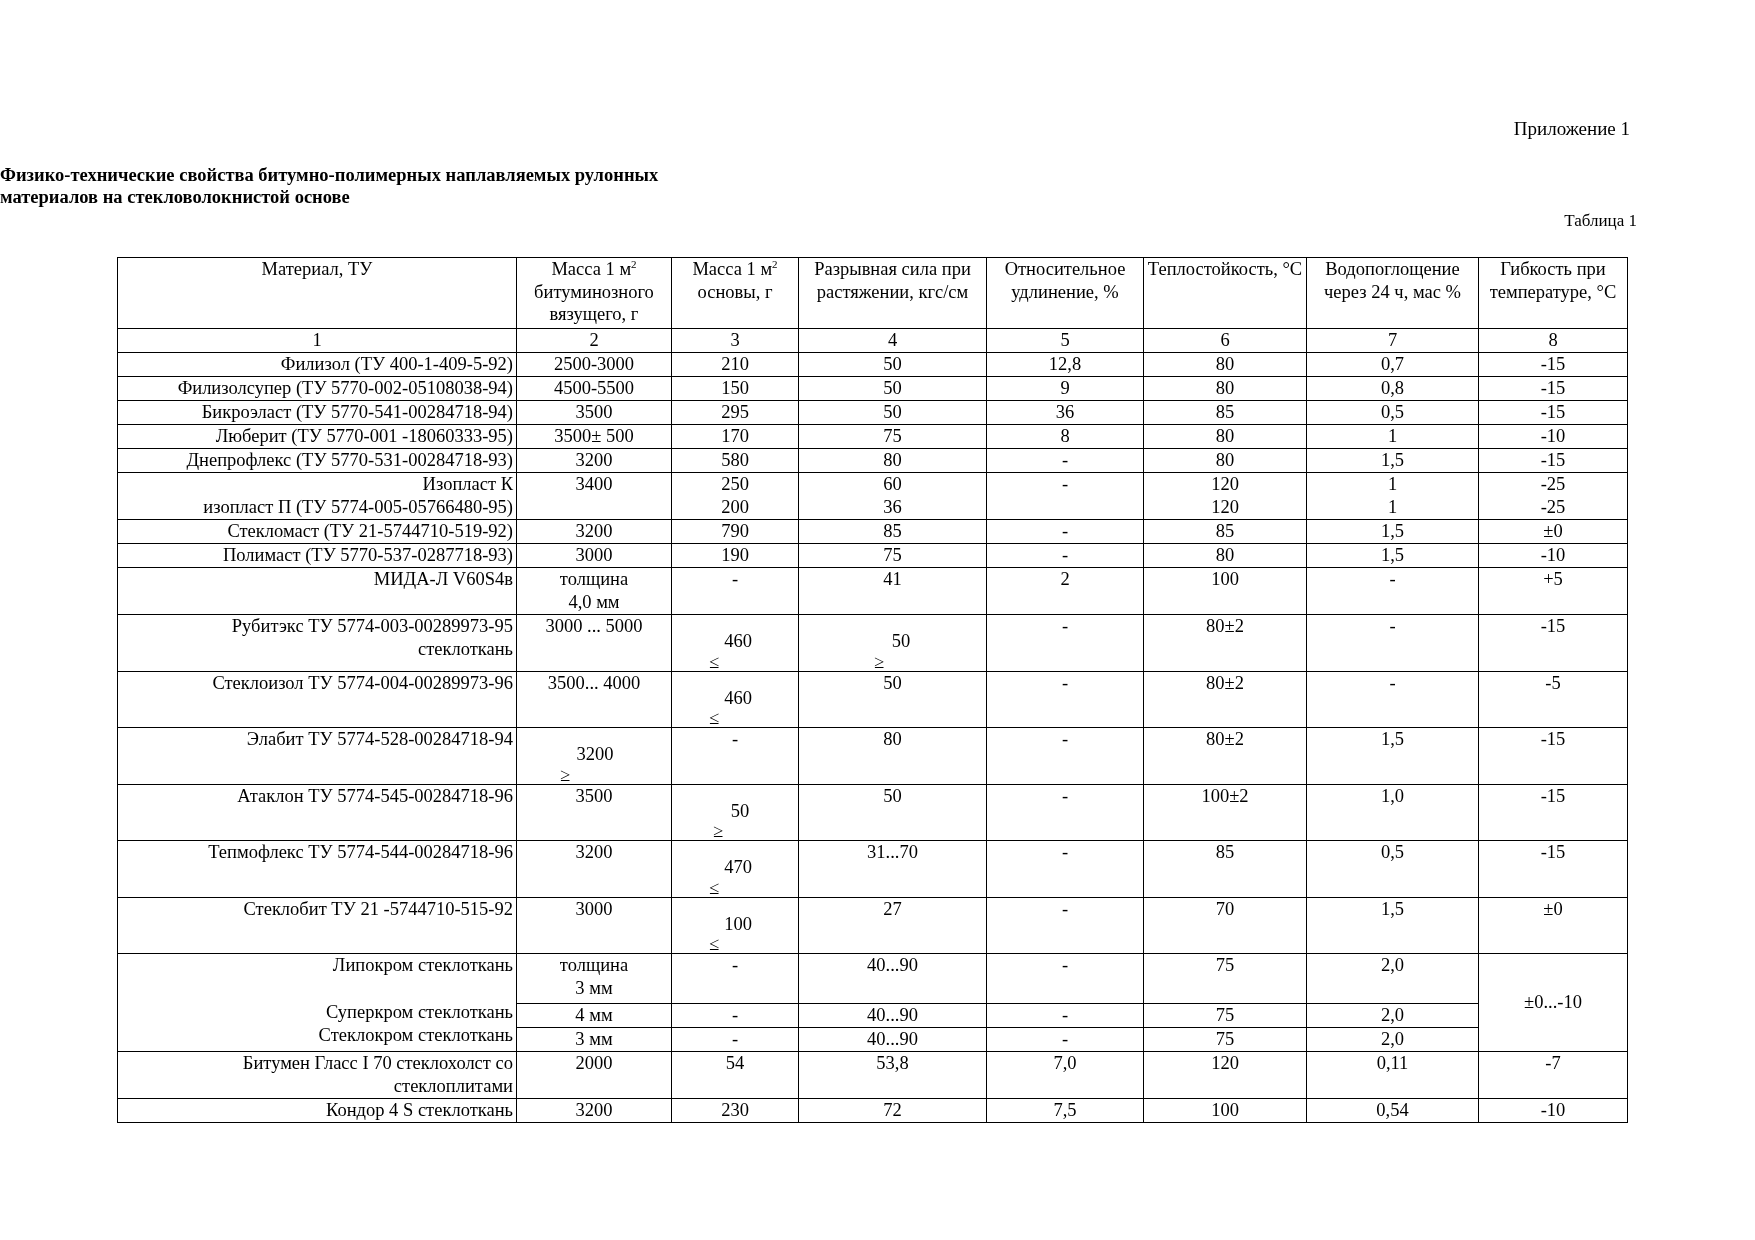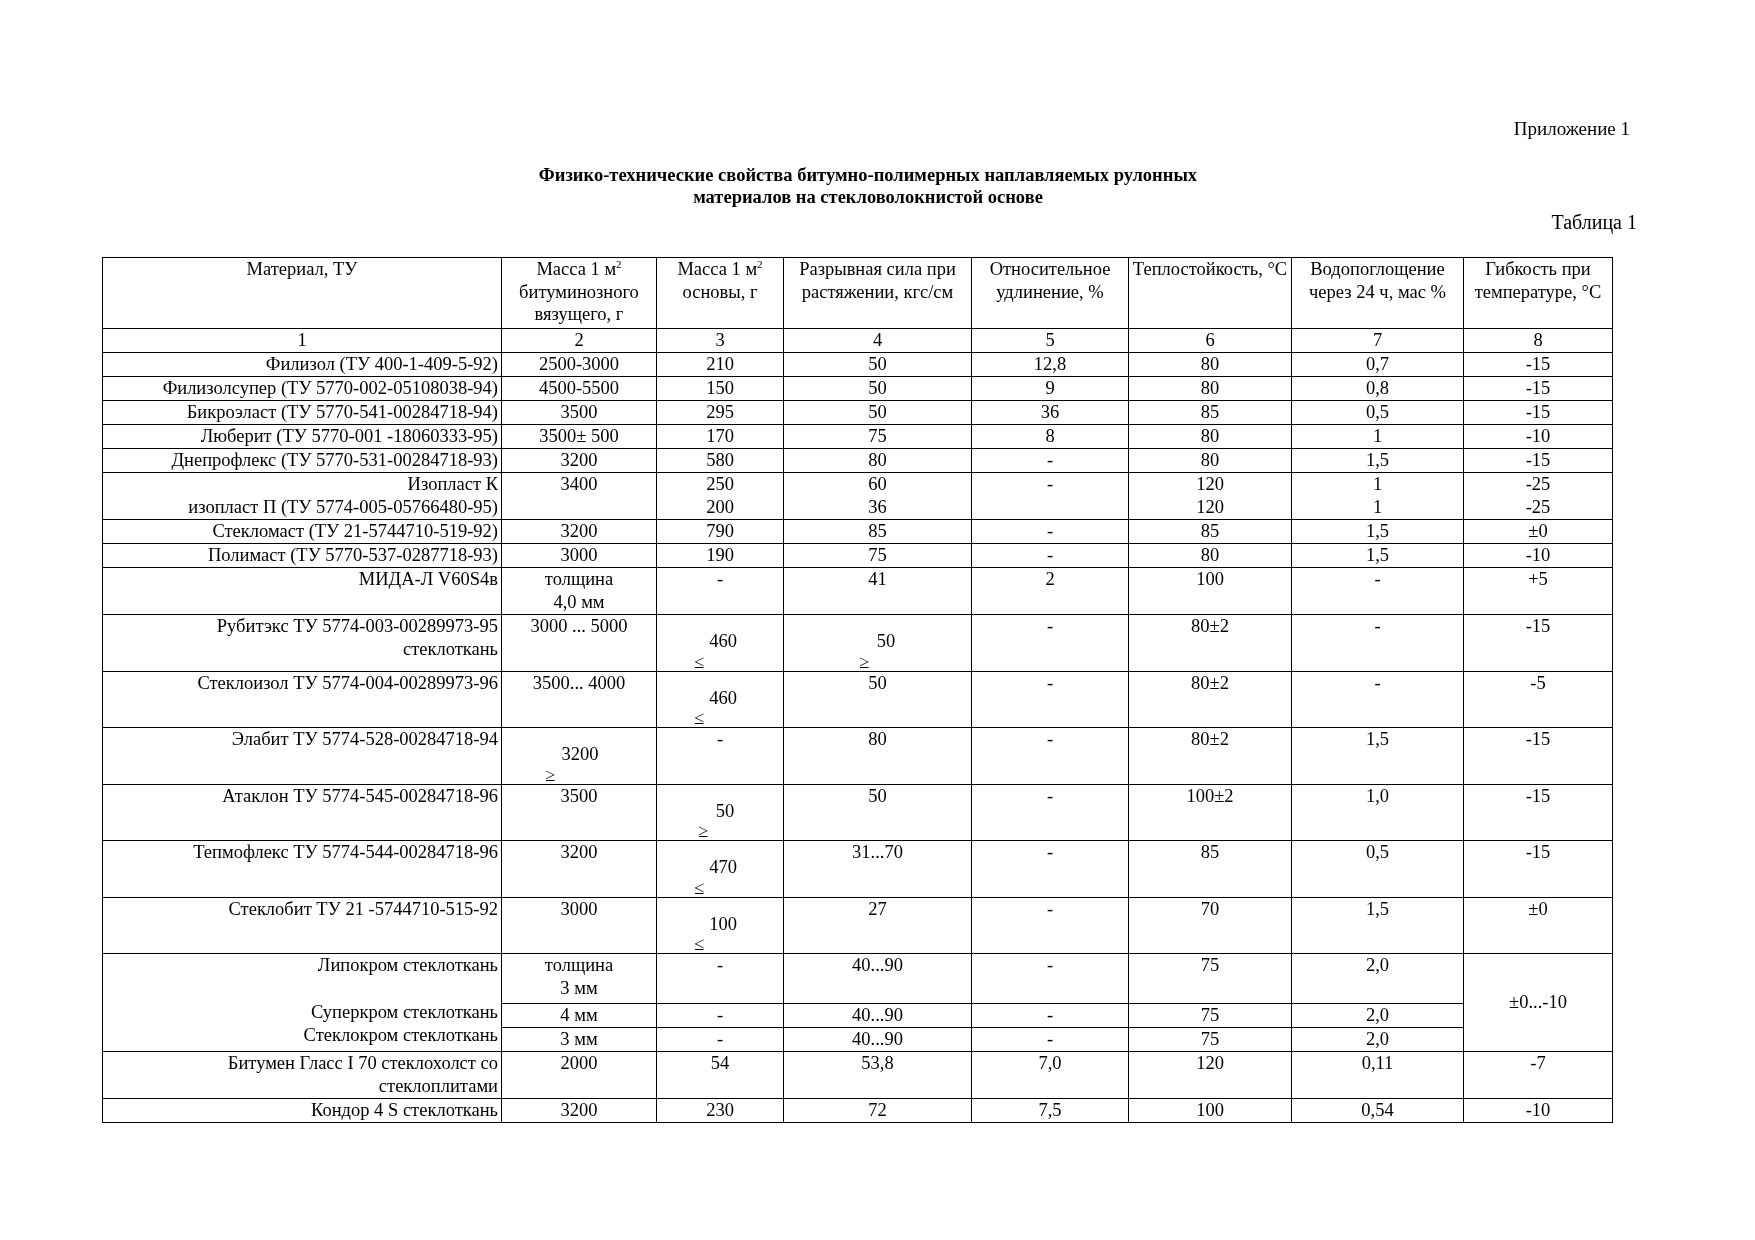--- a/index.html
+++ b/index.html
@@ -8,28 +8,28 @@
     font-family: "Liberation Serif", "DejaVu Serif", serif;
     color: #000000;
   }
   .appendix {
     position: absolute; top: 118px; right: 125px;
     font-size: 19px;
     margin-left: 25px;
   }
   .title {
     position: absolute; top: 164px; left: 0; width: 1736px;
-    text-align: center; font-weight: bold; font-size: 18.5px; line-height: 22px;
+    text-align: left; font-weight: bold; font-size: 18.5px; line-height: 22px;
   }
   .table-label {
     position: absolute; top: 211px; right: 118px;
-    font-size: 20px;
+    font-size: 17px;
   }
   table.props {
-    position: absolute; top: 257px; left: 102px;
+    position: absolute; top: 257px; left: 117px;
     border-collapse: collapse; table-layout: fixed;
     width: 1510px;
     font-size: 18.5px; line-height: 22.5px;
   }
   table.props td, table.props th {
     border: 1.6px solid #000;
     padding: 0 3px;
     vertical-align: top;
     text-align: center;
     font-weight: normal;

